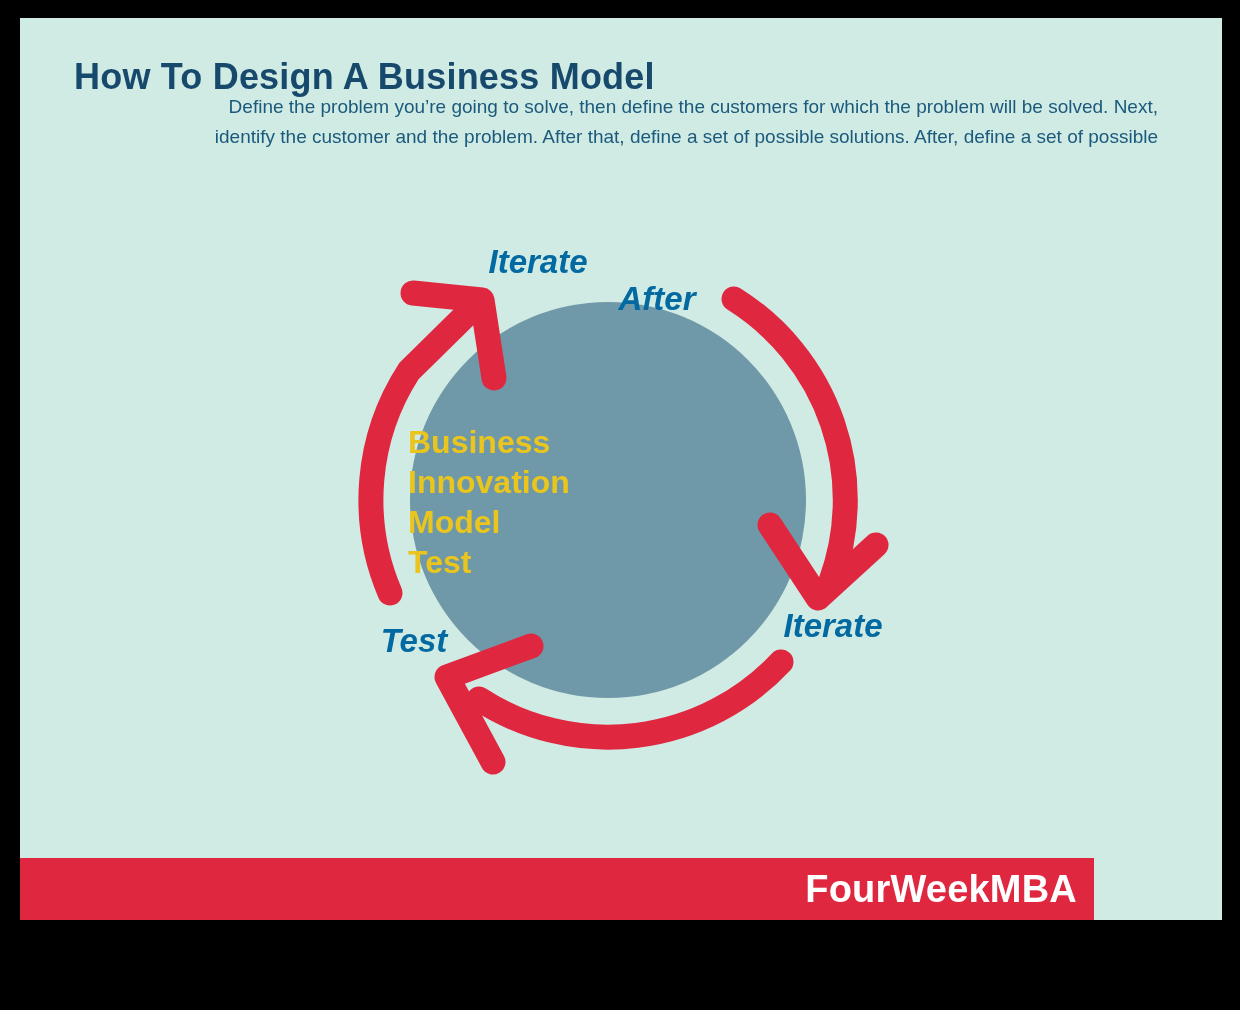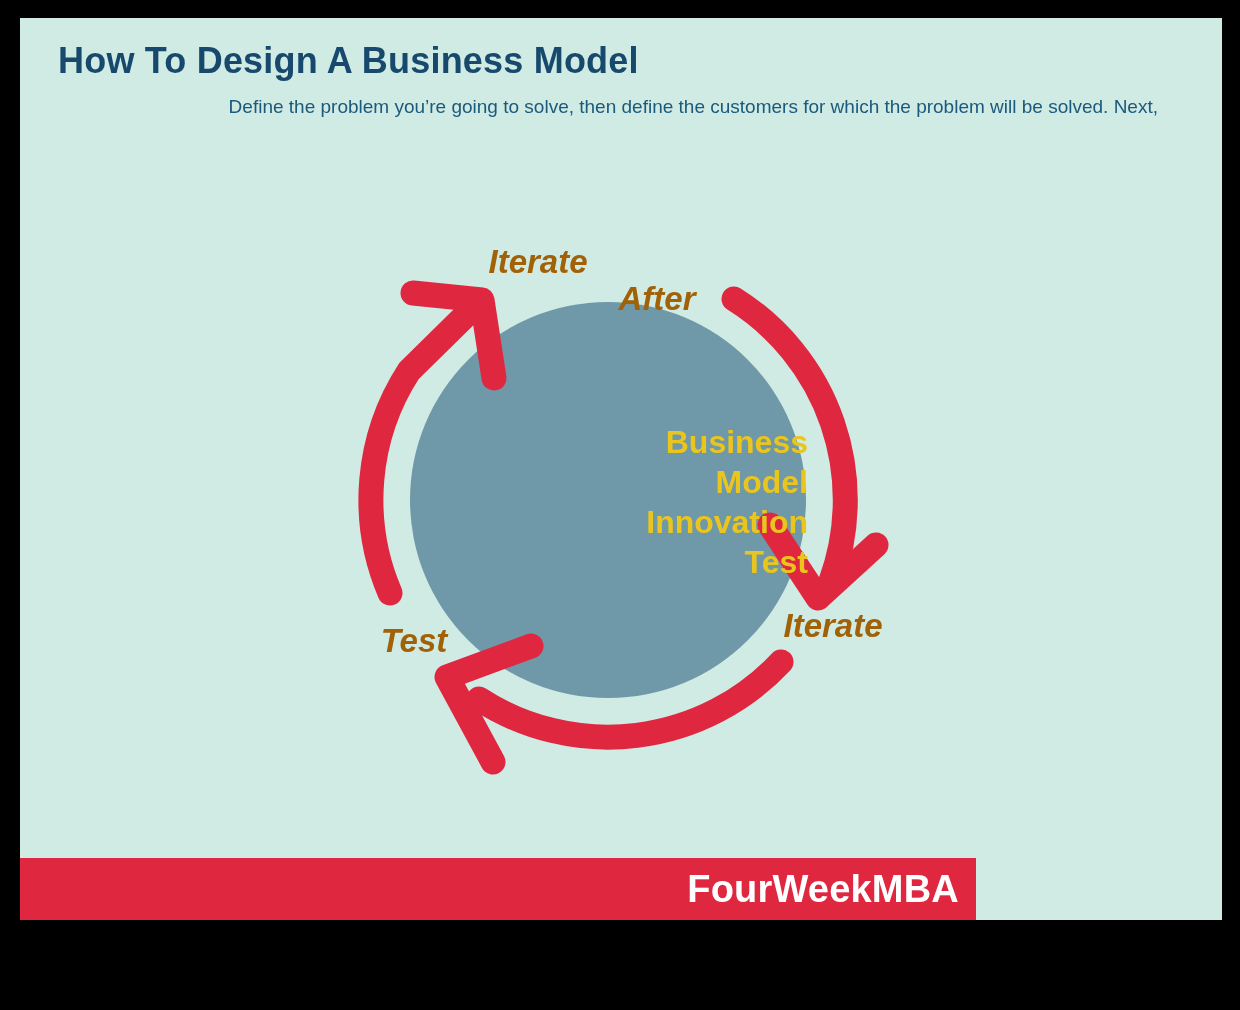--- a/index.html
+++ b/index.html
@@ -17,21 +17,21 @@
     top: 18px;
     width: 1202px;
     height: 902px;
     background: #d0eae4;
     overflow: hidden;
   }
   .page-title {
     position: absolute;
     left: 38px;
     top: 22px;
-    margin: 0;
+    margin: 16px;
     font-size: 36px;
     font-weight: bold;
     color: #17496d;
     letter-spacing: 0.2px;
     white-space: nowrap;
   }
   .intro {
     position: absolute;
     left: 38px;
     top: 74px;
@@ -52,46 +52,46 @@
     stroke-width: 25px;
     stroke-linecap: round;
     stroke-linejoin: round;
   }
   .step-label {
     position: absolute;
     transform: translate(-50%, -50%);
     font-size: 33px;
     font-weight: bold;
     font-style: italic;
-    color: #a16207;
+    color: #0369a1;
     white-space: nowrap;
     z-index: 3;
   }
   .label-iterate  { left: 518px; top: 244px; }
   .label-define   { left: 637px; top: 281px; }
   .label-identify { left: 813px; top: 608px; }
   .label-test     { left: 394px; top: 623px; text-align: right; }
   .center-text {
     position: absolute;
     left: 588px;
     top: 484px;
     transform: translate(-50%, -50%);
     width: 400px;
-    text-align: right;
+    text-align: left;
     color: #e9c51e;
     font-size: 32px;
     font-weight: bold;
     line-height: 40px;
     z-index: 2;
   }
   .footer-bar {
     position: absolute;
     left: 0;
     top: 840px;
-    width: 956px;
+    width: 1074px;
     height: 62px;
     background: #e02740;
     box-sizing: border-box;
     padding-right: 17px;
     text-align: right;
   }
   .brand {
     color: #ffffff;
     font-size: 38px;
     font-weight: bold;
@@ -101,20 +101,21 @@
 </style>
 </head>
 <body>
 
 <div class="frame">
 
   <h1 class="page-title">How To Design A Business Model</h1>
 
   <div class="intro">
     <div class="intro-line">Define the problem you’re going to solve, then define the customers for which the problem will be solved. Next,</div>
+    <div class="intro-line">identify the customer and the problem. After that, define a set of possible solutions. After, define a set of possible</div>
   </div>
 
   <svg class="loop-svg" width="1202" height="840" viewBox="0 0 1202 840">
 
     <circle cx="588" cy="482" r="198" fill="#6f98a8"></circle>
 
     <g>
       <path class="arc" d="M 714 281 A 237 237 0 0 1 811 563"></path>
       <polyline class="arc" points="750,507 798,580 856,527"></polyline>
     </g>
@@ -130,22 +131,22 @@
     </g>
   </svg>
 
   <div class="step-label label-iterate">Iterate</div>
   <div class="step-label label-define">After</div>
   <div class="step-label label-identify">Iterate</div>
   <div class="step-label label-test">Test</div>
 
   <div class="center-text">
     <div>Business</div>
+    <div>Innovation</div>
     <div>Model</div>
-    <div>Innovation</div>
     <div>Test</div>
   </div>
 
   <div class="footer-bar">
     <span class="brand">FourWeekMBA</span>
   </div>
 
 </div>
 
 </body></html>

